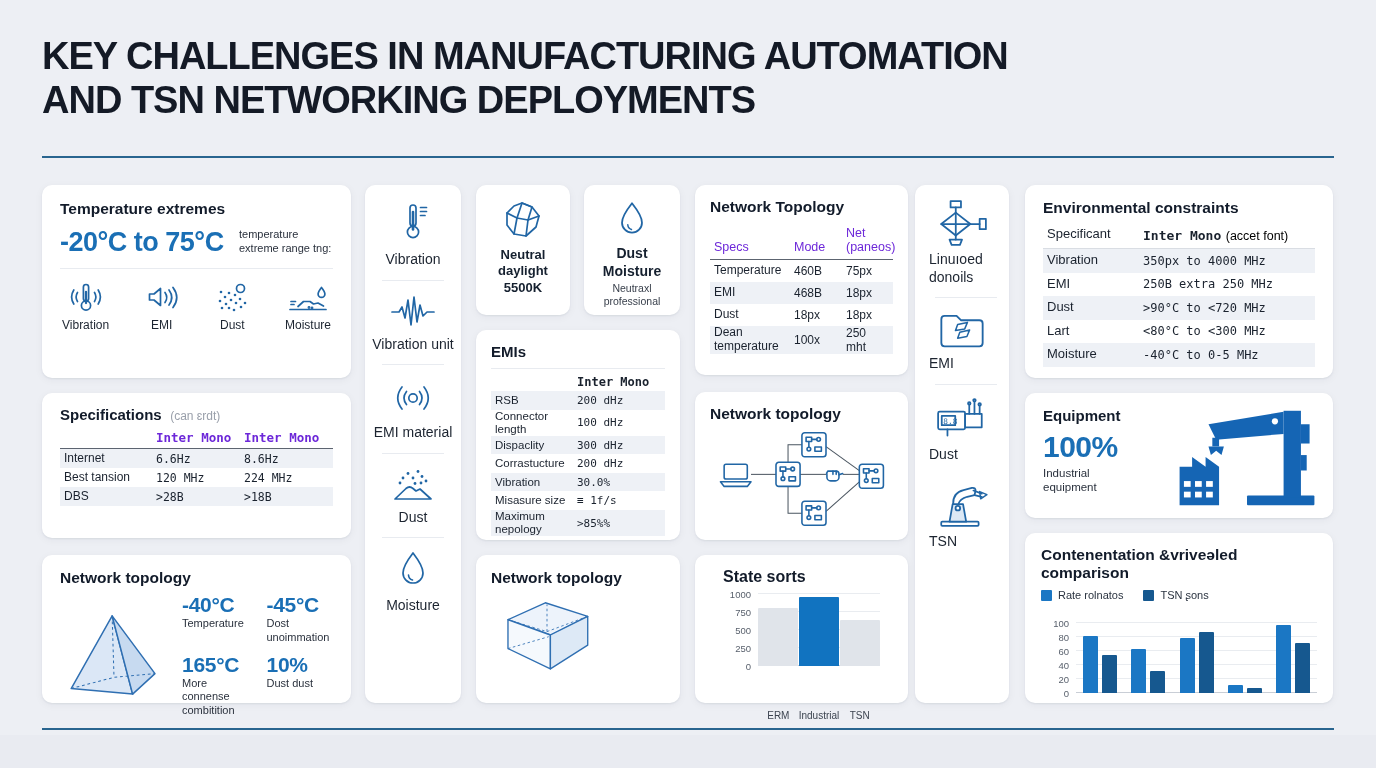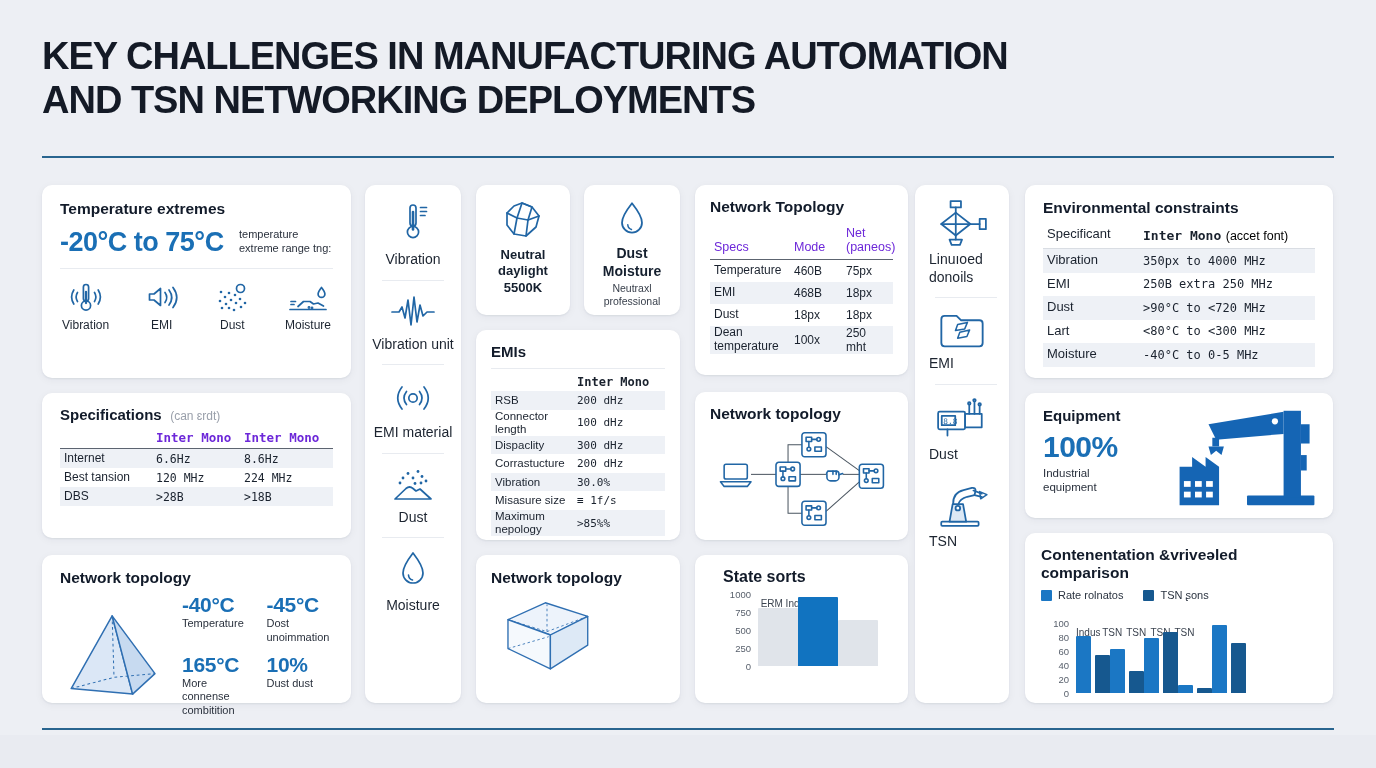--- a/index.html
+++ b/index.html
@@ -104,21 +104,21 @@
 
   #c-comp{left:1025px;top:533px;width:308px;height:170px;padding:13px 16px;}
   .legend{display:flex;gap:20px;margin:7px 0 22px;}
   .legend-item{display:flex;align-items:center;gap:6px;font-size:11px;color:#2a3340;}
   .legend-swatch{width:11px;height:11px;border-radius:1px;display:inline-block;}
 
   
   .chart-box{display:flex;gap:7px;margin-top:8px;}
   .yaxis{position:relative;width:28px;flex:none;}
   .ytick{position:absolute;right:0;transform:translateY(50%);font-size:9.5px;color:#59616d;}
-  .plotcol{flex:1;display:flex;flex-direction:row;min-width:0;}
+  .plotcol{flex:1;display:flex;flex-direction:column;min-width:0;gap:40px;}
   .plot{position:relative;}
   #chart-state .plot,#chart-state .yaxis{height:72px;}
   #chart-comp .plot,#chart-comp .yaxis{height:70px;}
   .gridline{position:absolute;left:0;right:0;height:1px;background:#e9ecf0;}
   .gridline.axis{background:#c9ced6;}
   .cats{position:absolute;left:0;right:0;top:0;bottom:0;display:flex;}
   .cat{flex:1;display:flex;align-items:flex-end;justify-content:center;gap:4px;}
   .bar{border-radius:1px 1px 0 0;}
   #chart-state .bar{width:40px;}
   #chart-comp .bar{width:15px;}

